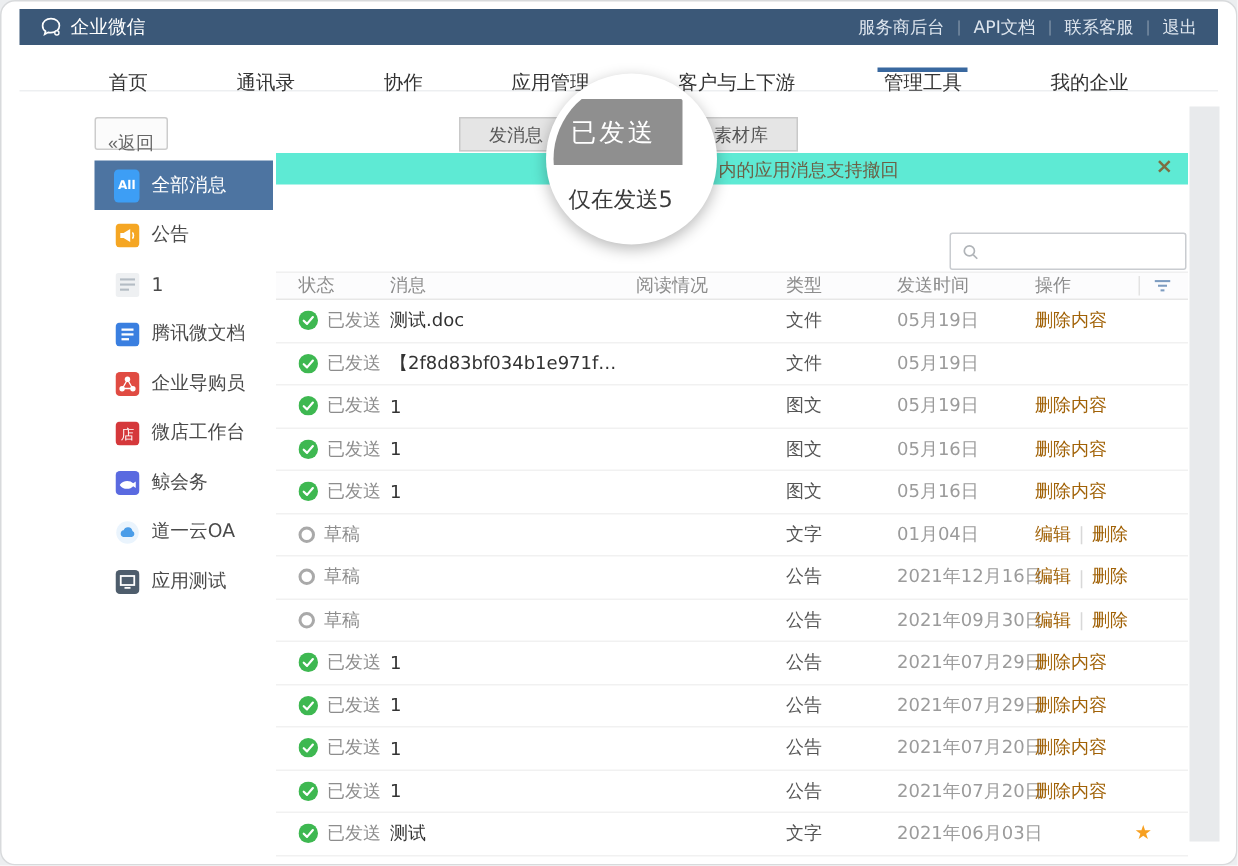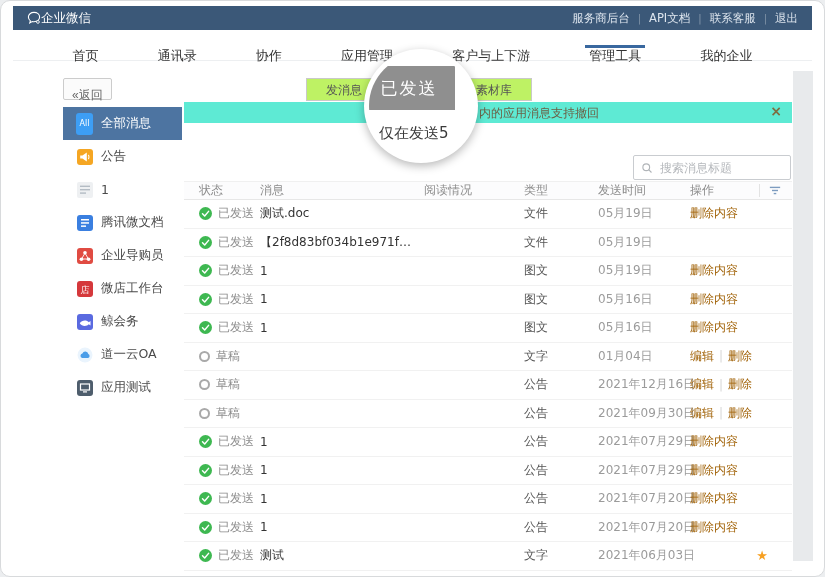--- a/index.html
+++ b/index.html
@@ -7,50 +7,50 @@
     width:825px;height:577px;position:relative;
     background:#eceef0;
     font-family:"DejaVu Sans","Liberation Sans",sans-serif;
     overflow:hidden;
   }
   .page{position:absolute;inset:0;background:#fff;border:1px solid #d8dadc;border-radius:10px;overflow:hidden;box-sizing:border-box}
 
   
   .topbar{position:absolute;left:12px;top:5px;right:12px;height:24px;background:#3b5878;color:#fff;
     display:flex;align-items:center;justify-content:space-between;padding:0 14px;box-sizing:border-box}
-  .logo{display:flex;align-items:center;font-size:12.5px;cursor:pointer}
+  .logo{display:flex;align-items:center;gap:6px;font-size:12.5px;cursor:pointer}
   .toplinks{display:flex;align-items:center;gap:8px;font-size:11.5px;color:#dde5ee}
   .toplinks .lnk{cursor:pointer}
   .toplinks .sep{color:rgba(255,255,255,.35);font-size:10px}
 
   
   .mainnav{position:absolute;left:12px;top:29px;right:12px;height:31px;display:flex;justify-content:space-around;
     align-items:stretch;padding:12px 30px;border-bottom:1px solid #edeff1;font-size:13px;color:#333;box-sizing:border-box}
   .nav-item{line-height:28px;cursor:pointer;border-bottom:3px solid transparent;padding:0 4px}
   .nav-item.active{border-bottom-color:#39689f}
 
   
   .back-btn{position:absolute;left:62px;top:77px;height:22px;padding:8px 8px;font-size:12px;color:#666;
     background:#fbfbfb;border:1px solid #ccc;border-radius:2px;cursor:pointer}
   .tabgroup{position:absolute;left:306px;top:77px;display:flex;z-index:1}
-  .tab{height:23px;line-height:23px;padding:0 19px;font-size:12px;color:#555;background:#bef264;
+  .tab{height:23px;line-height:23px;padding:0 19px;font-size:12px;color:#555;background:#e5e5e5;
     border:1px solid #c9c9c9;margin-left:-1px;box-sizing:border-box;cursor:pointer}
   .tab.active{background:#8f8f8f;border-color:#8f8f8f;color:#fff}
 
   
   .notice{position:absolute;left:183px;top:101px;width:608px;height:21px;background:#5eead4;font-size:12px;color:#6c6046;z-index:2}
   .notice-text{position:absolute;left:295px;top:3px;white-space:nowrap}
   .notice-close{position:absolute;right:10px;top:1px;color:#7d6e42;font-size:14px;font-weight:bold;cursor:pointer}
 
   
   .sidebar{position:absolute;left:62px;top:106px;width:119px;z-index:1}
   .side-item{height:33px;display:flex;align-items:center;padding-left:13px;gap:8px;font-size:12.5px;color:#4a4a4a;cursor:pointer}
   .side-item.selected{background:#4d74a1;color:#fff}
   .icon16{width:17px;height:16px;flex:0 0 17px;display:flex;align-items:center;justify-content:center}
-  .badge-all{width:17px;height:22px;background:#3d9ef5;border-radius:3px;color:#fff;font-size:8px;font-weight:normal;
+  .badge-all{width:17px;height:22px;background:#3d9ef5;border-radius:3px;color:#fff;font-size:8px;font-weight:bold;
     display:flex;align-items:center;justify-content:center}
 
   .gray-strip{position:absolute;left:792px;top:70px;width:20px;height:490px;background:#e8eaec}
 
   
   .searchbox{position:absolute;left:632px;top:154px;width:158px;height:25px;border:1px solid #c9ccd0;border-radius:2px;
     display:flex;align-items:center;padding:0 7px;gap:5px;box-sizing:border-box;background:#fff;z-index:1}
   .searchbox input{border:none;outline:none;font-size:12px;width:100%;color:#333;background:transparent}
   .searchbox input::placeholder{color:#b5b8bc}
 
@@ -226,21 +226,20 @@
 
   <div class="gray-strip"></div>
 
   <div class="searchbox">
     <span style="display:flex">
       <svg width="12" height="12" viewBox="0 0 16 16">
           <circle cx="7" cy="7" r="4.5" fill="none" stroke="#b0b4b8" stroke-width="1.5"></circle>
           <path d="m10.5 10.5 3.5 3.5" stroke="#b0b4b8" stroke-width="1.5"></path>
         </svg>
     </span>
-    <input placeholder="搜索消息标题" style="">
   </div>
 
   <div class="table-head tgrid">
     <span class="th">状态</span>
     <span class="th">消息</span>
     <span class="th">阅读情况</span>
     <span class="th">类型</span>
     <span class="th">发送时间</span>
     <span class="th th-ops">
       <span>操作</span>

